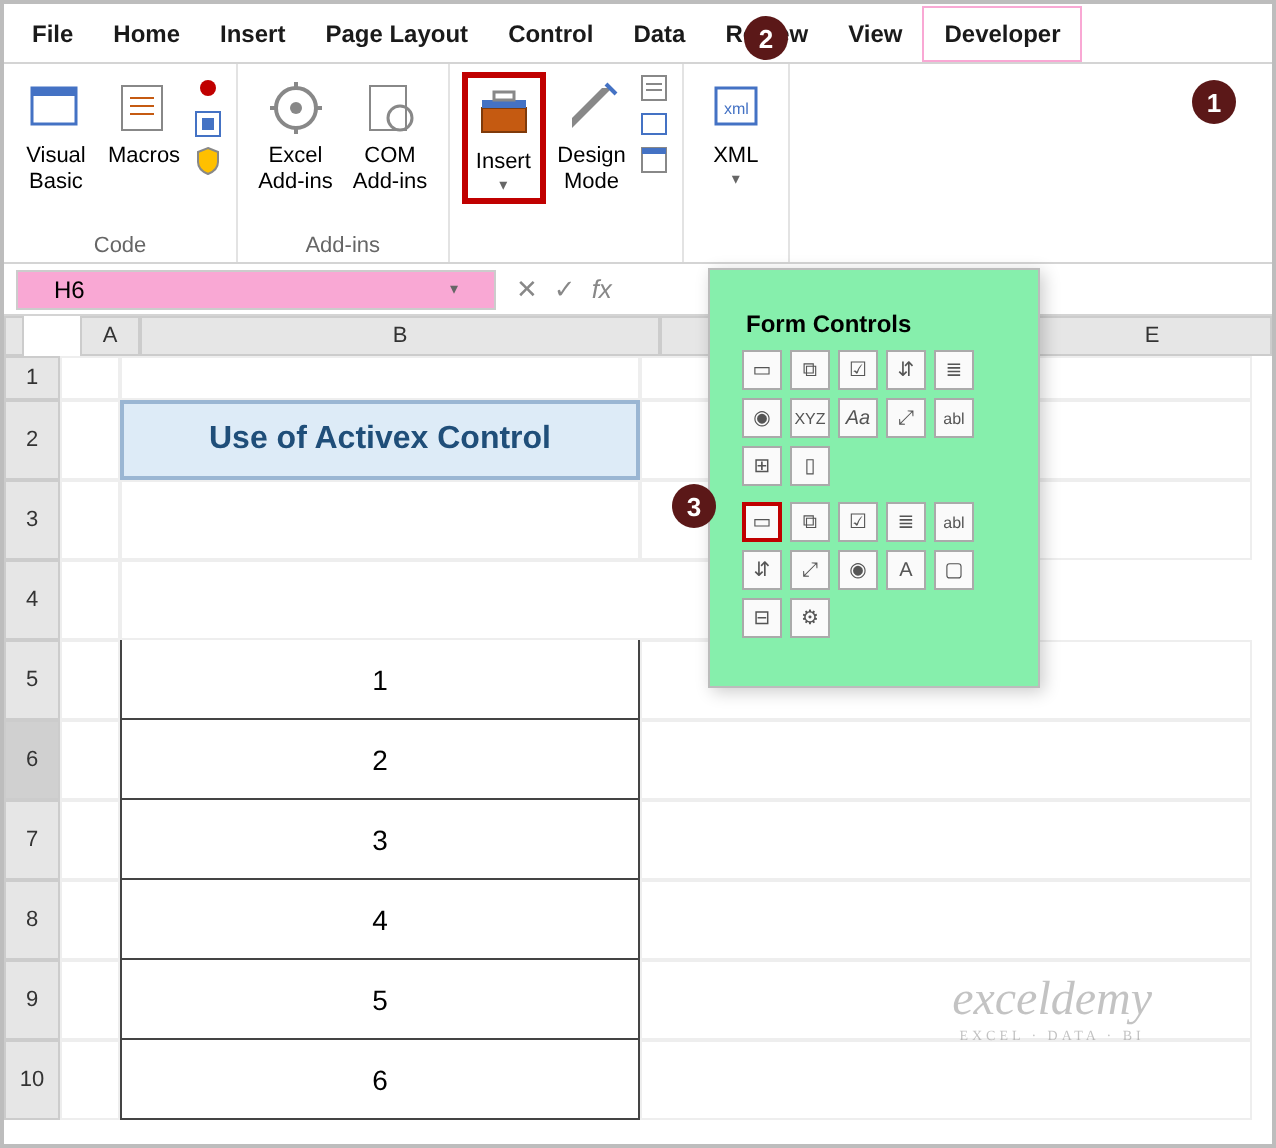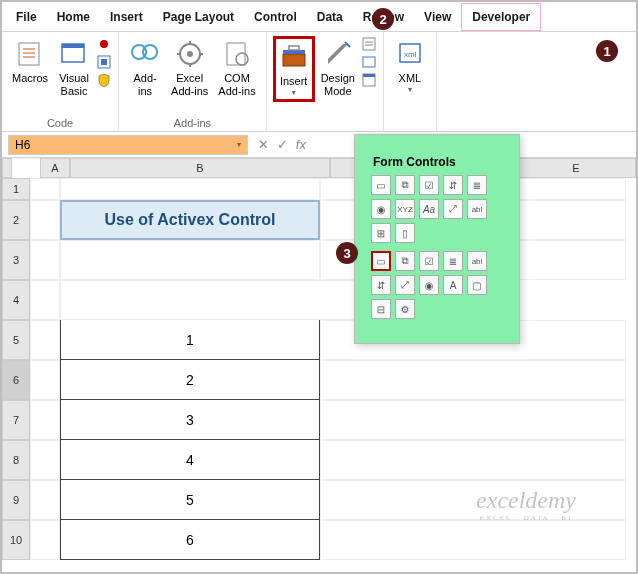--- a/index.html
+++ b/index.html
@@ -19,21 +19,21 @@
 .btn .ico { width: 32px; height: 32px; display: flex; align-items: center; justify-content: center; }
 .btn .lbl { font-size: 11px; text-align: center; line-height: 1.15; margin-top: 2px; }
 .chev { font-size: 8px; color: #666; }
 .stack { display: flex; flex-direction: column; gap: 2px; align-items: flex-start; }
 .stack .mini { display: flex; align-items: center; gap: 4px; font-size: 11px; color: #444; width: 100%; }
 .miniico { width: 16px; height: 16px; display: inline-block; }
 
 .insert-box { border: 3px solid #c00000; padding: 2px; }
 
 .namebox-row { display: flex; align-items: center; height: 26px; border-bottom: 1px solid #d4d4d4; }
-.namebox { width: 240px; border: 1px solid #ccc; height: 20px; margin-left: 6px; display: flex; align-items: center; justify-content: space-between; padding: 0 6px; font-size: 12px; background: #fdba74; }
+.namebox { width: 240px; border: 1px solid #ccc; height: 20px; margin-left: 6px; display: flex; align-items: center; justify-content: space-between; padding: 0 18px; font-size: 12px; background: #f9a8d4; }
 .fx-area { display: flex; align-items: center; gap: 8px; margin-left: 10px; color: #888; }
 .fx-area span { font-size: 13px; }
 .colheads { display: flex; margin-left: 28px; }
 .colheads div, .rowheads div { background: #e6e6e6; border: 1px solid #ccc; font-size: 11px; color: #333; display: flex; align-items: center; justify-content: center; }
 .corner { width: 28px; height: 20px; background: #e6e6e6; border: 1px solid #ccc; }
 .headerrow { display: flex; }
 .ch { height: 20px; }
 .ch.A { width: 30px; }
 .ch.B { width: 260px; }
 .ch.C { width: 66px; }
@@ -86,38 +86,38 @@
 <div class="callout" style="left:370px; top:6px;">2</div>
 <div class="callout" style="left:334px; top:240px;">3</div>
 
 <div class="ribbon-body">
 
   <div class="group">
     <div class="group-row">
       <div class="btn">
         <span class="ico">
             <svg width="30" height="30">
+              <rect x="3" y="5" width="22" height="18" fill="#fff" stroke="#4472c4" stroke-width="1.5"></rect>
+              <rect x="3" y="5" width="22" height="4" fill="#4472c4"></rect>
+            </svg>
+          </span>
+        <span class="lbl" style="white-space:pre-line">Visual
+Basic</span>
+      </div>
+      <div class="btn">
+        <span class="ico">
+            <svg width="30" height="30">
               <rect x="4" y="4" width="20" height="22" fill="#fff" stroke="#888"></rect>
               <line x1="8" y1="10" x2="20" y2="10" stroke="#c55a11"></line>
               <line x1="8" y1="14" x2="20" y2="14" stroke="#c55a11"></line>
               <line x1="8" y1="18" x2="20" y2="18" stroke="#c55a11"></line>
             </svg>
           </span>
         <span class="lbl">Macros</span>
       </div>
-      <div class="btn">
-        <span class="ico">
-            <svg width="30" height="30">
-              <rect x="3" y="5" width="22" height="18" fill="#fff" stroke="#4472c4" stroke-width="1.5"></rect>
-              <rect x="3" y="5" width="22" height="4" fill="#4472c4"></rect>
-            </svg>
-          </span>
-        <span class="lbl" style="white-space:pre-line">Visual
-Basic</span>
-      </div>
       <div class="stack">
         <div class="mini">
             <span class="miniico">
               <svg width="16" height="16">
                 <circle cx="8" cy="8" r="4" fill="#c00000"></circle>
               </svg>
             </span>
           </div>
         <div class="mini">
             <span class="miniico">
@@ -134,29 +134,20 @@
               </svg>
             </span>
           </div>
       </div>
     </div>
     <div class="group-label">Code</div>
   </div>
 
   <div class="group">
     <div class="group-row">
-      <div class="btn">
-        <span class="ico">
-            <svg width="30" height="30">
-              <path d="M9 6 a7 7 0 1 0 0.1 0 M20 6 a7 7 0 1 0 0.1 0" fill="none" stroke="#4aa0d8" stroke-width="2"></path>
-            </svg>
-          </span>
-        <span class="lbl" style="white-space:pre-line">Add-
-ins</span>
-      </div>
       <div class="btn">
         <span class="ico">
             <svg width="30" height="30">
               <circle cx="15" cy="15" r="10" fill="none" stroke="#888" stroke-width="2"></circle>
               <circle cx="15" cy="15" r="3" fill="#888"></circle>
               <g stroke="#888" stroke-width="2">
                 <line x1="15" y1="2" x2="15" y2="6"></line>
                 <line x1="15" y1="24" x2="15" y2="28"></line>
                 <line x1="2" y1="15" x2="6" y2="15"></line>
                 <line x1="24" y1="15" x2="28" y2="15"></line>

